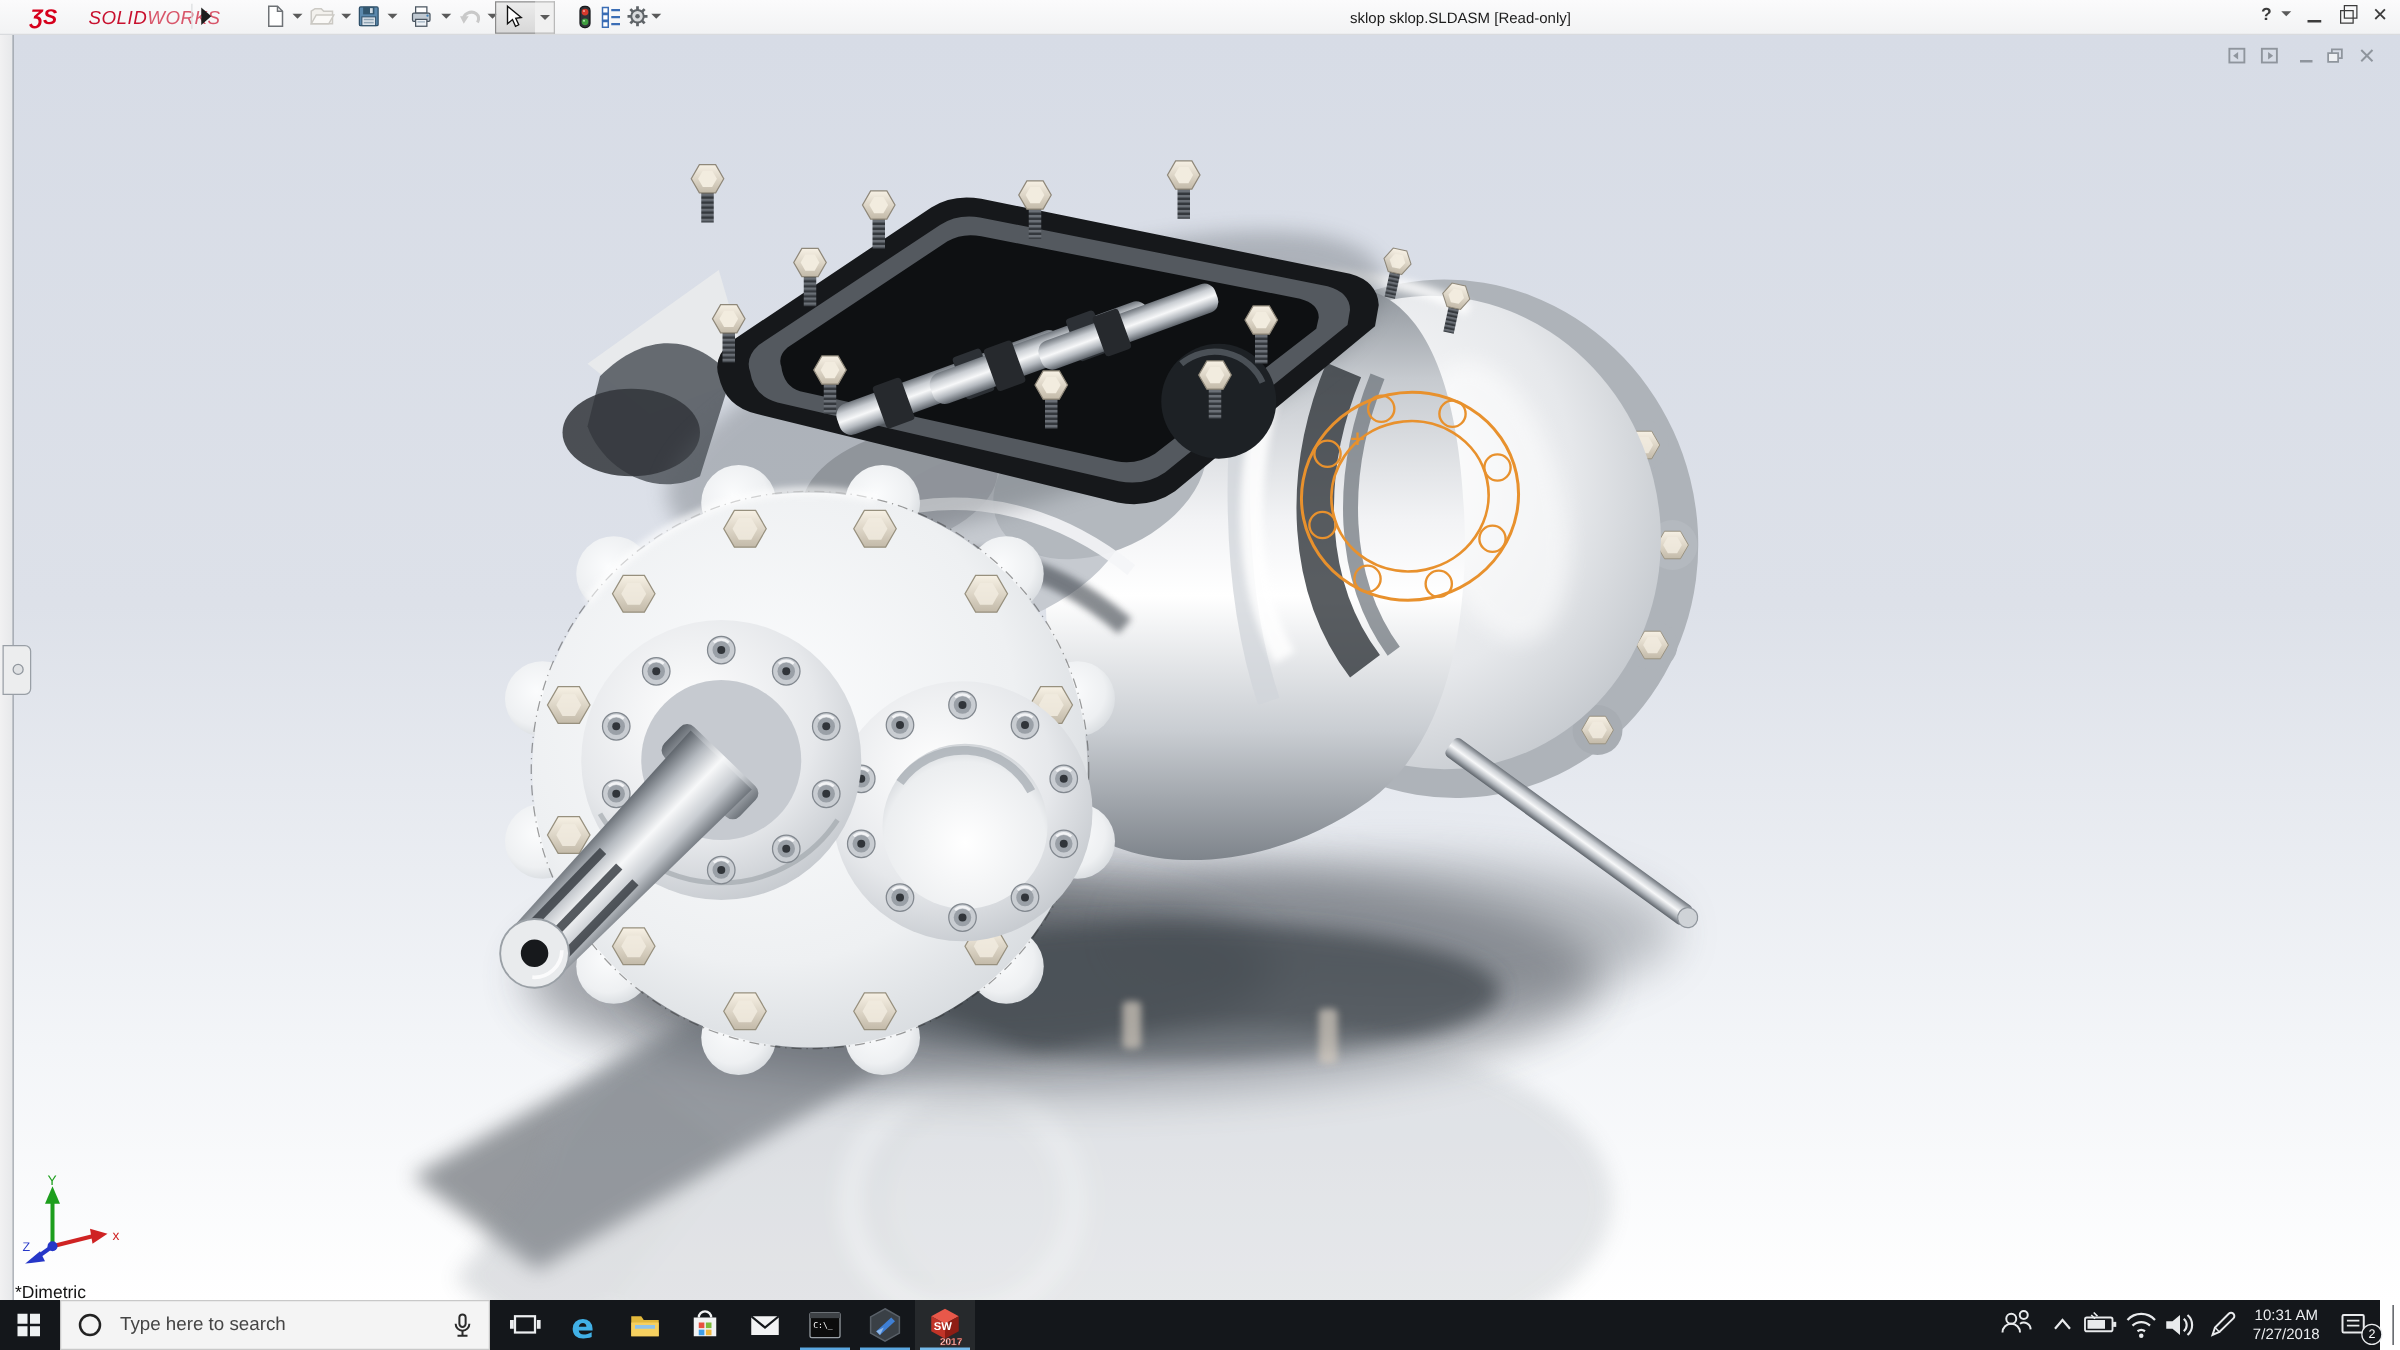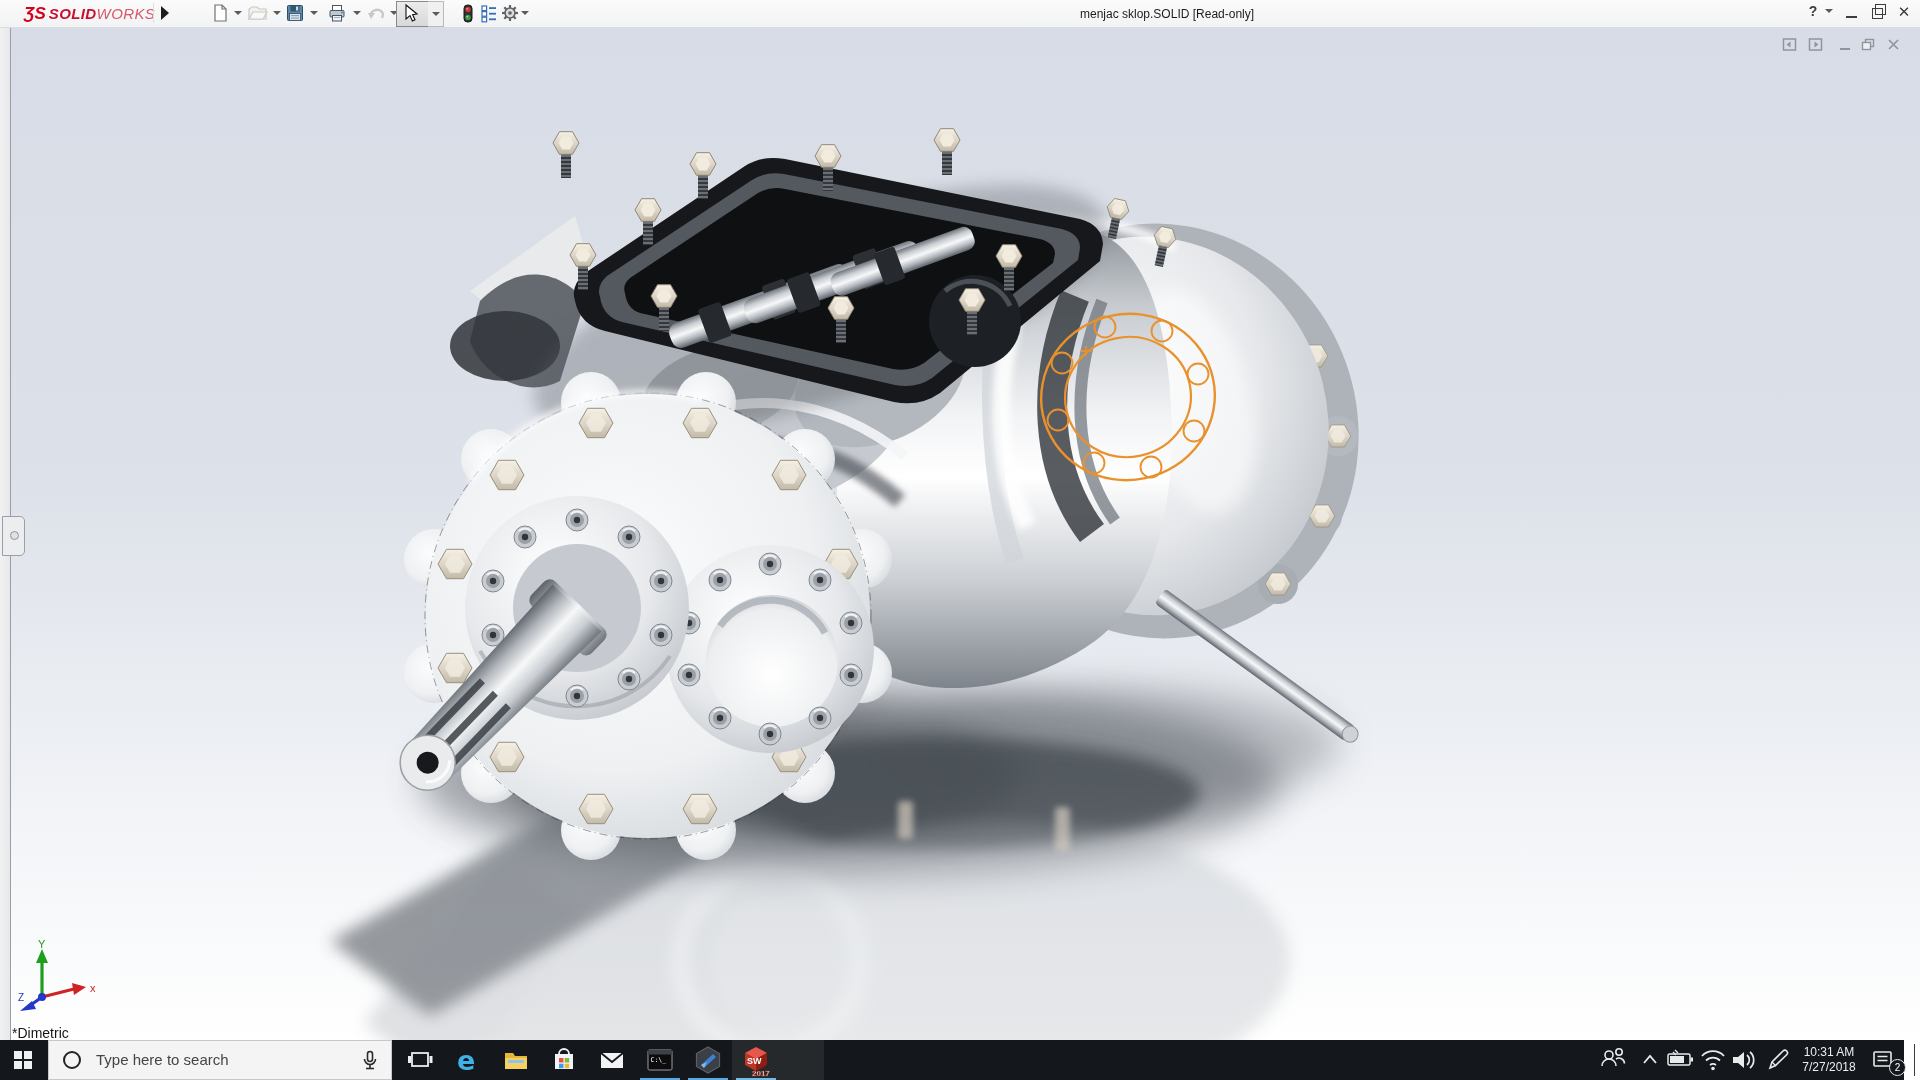--- a/index.html
+++ b/index.html
@@ -3,21 +3,21 @@
 <meta charset="utf-8">
 <style>
   html,body{margin:0;padding:0;}
   body{width:1920px;height:1080px;overflow:hidden;position:relative;
        font-family:"Liberation Sans",sans-serif;background:#fff;}
   
   .titlebar{position:absolute;top:0;left:0;width:1920px;height:27px;
     background:linear-gradient(#fbfbfc,#f2f3f4);border-bottom:1px solid #d9dbde;z-index:30;}
   .brand{position:absolute;left:10px;top:4px;font-size:15px;font-style:italic;white-space:nowrap;}
   .brand .glyph{color:#d6001c;font-weight:bold;font-size:17px;margin-right:3px;margin-left:14px;}
-  .brand .b{color:#c8102e;font-weight:bold;letter-spacing:.4px;}
+  .brand .b{color:#c8102e;font-weight:normal;letter-spacing:.4px;margin-left:22px;}
   .brand .l{color:#d8566a;font-weight:400;letter-spacing:.4px;}
   .sep{position:absolute;top:3px;width:1px;height:20px;background:#dcdee0;}
   .flyout{position:absolute;left:161px;top:6px;width:0;height:0;
     border-left:8px solid #1d1d1d;border-top:7px solid transparent;border-bottom:7px solid transparent;}
   .tbtn{position:absolute;top:3px;width:20px;height:20px;}
   .caret{position:absolute;top:11px;width:0;height:0;border-left:4px solid transparent;
     border-right:4px solid transparent;border-top:4px solid #5a5a5a;}
   .selbox{position:absolute;left:396px;top:1px;width:31px;height:24px;background:linear-gradient(#ececec,#d8d8d8);
     border:1px solid #8a8a8a;}
   .selcaret{position:absolute;left:428px;top:1px;width:15px;height:24px;background:#f0f0f0;border:1px solid #b9b9b9;border-left:none;}
@@ -44,21 +44,21 @@
   .taskbar{position:absolute;left:0;bottom:0;width:1904px;height:40px;background:#14171b;z-index:40;}
   .startbtn{position:absolute;left:0;top:0;width:48px;height:40px;}
   .winlogo{position:absolute;left:14px;top:11px;width:18px;height:18px;}
   .winlogo div{position:absolute;width:8px;height:8px;background:#eef1f3;}
   .searchbox{position:absolute;left:48px;top:0;width:344px;height:40px;background:#f4f4f4;
     border:1px solid #c8c8c8;box-sizing:border-box;}
   .cortana{position:absolute;left:14px;top:10px;width:18px;height:18px;border:2.6px solid #222;border-radius:50%;box-sizing:border-box;}
   .searchtext{position:absolute;left:47px;top:0;line-height:38px;font-size:15px;color:#454545;white-space:nowrap;}
   .micicon{position:absolute;right:12px;top:9px;}
   .appbtn{position:absolute;top:0;width:48px;height:40px;}
-  .appbtn.active{background:rgba(255,255,255,.08);padding-left:44px;}
+  .appbtn.active{background:rgba(255,255,255,.08);}
   .runline{position:absolute;left:4px;bottom:0;width:40px;height:2.5px;background:#5ba7e0;}
   .appbtn svg{position:absolute;left:9px;top:5px;}
   .traybtn{position:absolute;top:0;height:40px;}
   .clock{position:absolute;left:1796px;top:5px;width:66px;color:#eceef0;font-size:12px;
     line-height:15px;text-align:center;}
   .badge{position:absolute;left:1889px;top:19px;width:15px;height:15px;border-radius:50%;
     background:#14171b;border:1.6px solid #e8eaec;color:#fff;font-size:10px;line-height:15px;
     text-align:center;z-index:3;}
   .tbdiv{position:absolute;left:1914px;top:4px;width:1px;height:32px;background:#3a3e44;}
 </style>
@@ -158,21 +158,21 @@
           <line x1="13.6" y1="13.6" x2="15.7" y2="15.7"></line>
           <line x1="4.3" y1="15.7" x2="6.4" y2="13.6"></line>
           <line x1="13.6" y1="6.4" x2="15.7" y2="4.3"></line>
         </g>
         <circle cx="10" cy="10" r="5" fill="#d9dbdd" stroke="#5f6468" stroke-width="1.6"></circle>
         <circle cx="10" cy="10" r="1.8" fill="#5f6468"></circle>
       </svg>
   </span>
     <span class="caret" style="left:521px"></span>
 
-  <div class="doc-title">menjac sklop.SOLID [Read-only]</div>
+  <div class="doc-title">sklop sklop.SLDASM [Read-only]</div>
 
   <div class="wbtn help">?</div>
   <span class="caret" style="left:1825px;top:9px"></span>
   <div class="minbar"></div>
   <div class="restore"></div>
   <div class="wbtn closex">✕</div>
 </div>
 
 <div class="client">
 

